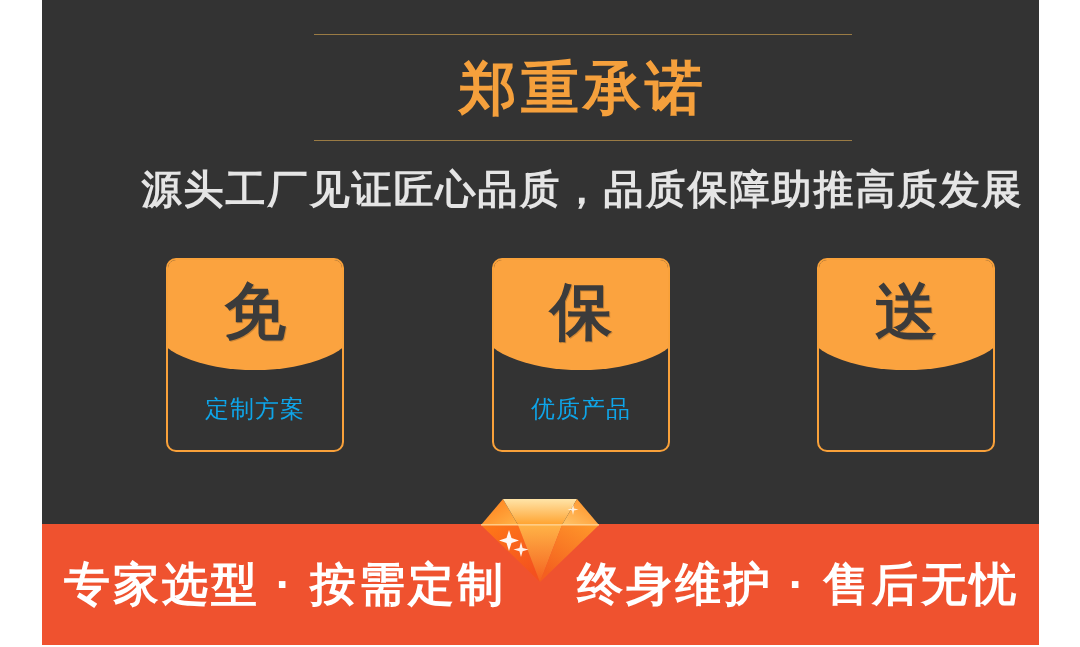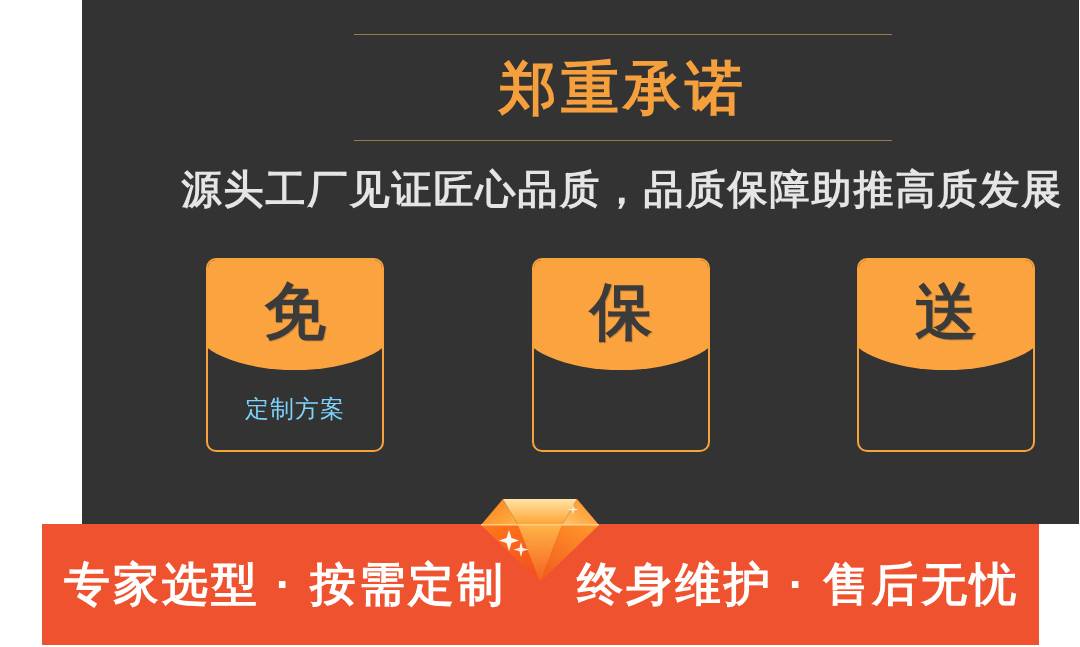--- a/index.html
+++ b/index.html
@@ -23,21 +23,20 @@
 
   
   .dark-panel {
     position: absolute;
     left: 42px;
     top: 0;
     width: 997px;
     height: 524px;
     background: #333333;
     overflow: hidden;
-    margin-left: 40px;
   }
 
   
   .rule {
     position: absolute;
     left: 272px;
     width: 538px;
     height: 1px;
     background: #9a7b44;
   }
@@ -118,21 +117,21 @@
     text-shadow: 1px 1px 0 rgba(0,0,0,0.18);
   }
   .card-label {
     position: absolute;
     left: 0;
     bottom: 26px;
     width: 174px;
     text-align: center;
     font-size: 24px;
     line-height: 30px;
-    color: #7dd3fc;
+    color: #0ea5e9;
     letter-spacing: 1px;
     white-space: nowrap;
   }
 
   
   .banner {
     position: absolute;
     left: 42px;
     top: 524px;
     width: 997px;
@@ -179,20 +178,21 @@
 
       <div class="card c0">
         <div class="card-top"></div>
         <div class="card-glyph">免</div>
         <div class="card-label">定制方案</div>
       </div>
 
       <div class="card c1">
         <div class="card-top"></div>
         <div class="card-glyph">保</div>
+        <div class="card-label">优质产品</div>
       </div>
 
       <div class="card c2">
         <div class="card-top"></div>
         <div class="card-glyph">送</div>
       </div>
 
     </div>
   </div>
 

